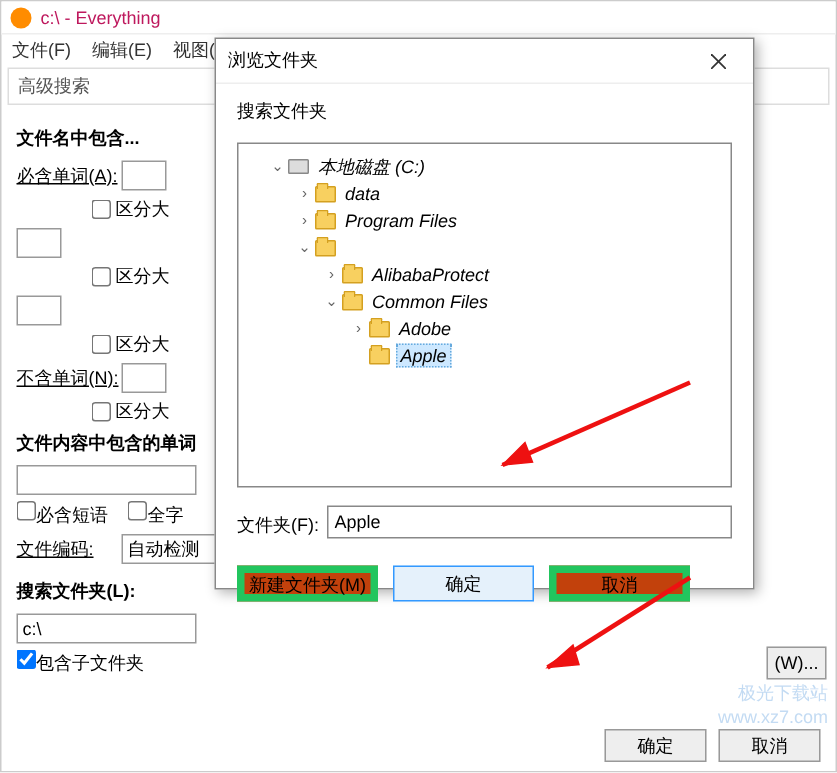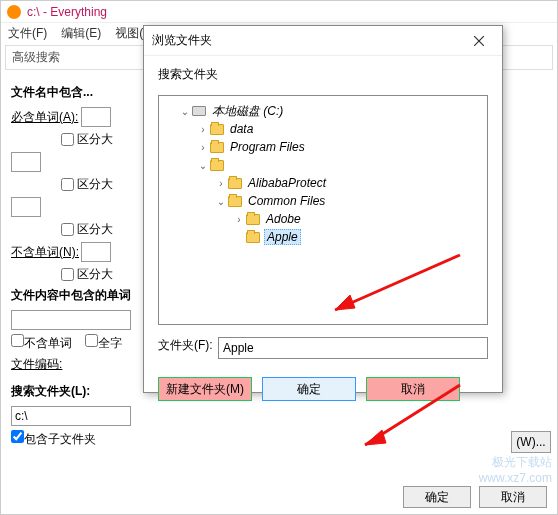--- a/index.html
+++ b/index.html
@@ -43,26 +43,26 @@
 .folder-icon::before { content: ""; position: absolute; top: -3px; left: 0; width: 6px; height: 3px; background: #f8d060; border: 1px solid #d4a020; border-bottom: none; border-radius: 1px 1px 0 0; }
 .drive-icon { width: 14px; height: 10px; background: #ddd; border: 1px solid #888; border-radius: 1px; }
 .tree-label { padding: 0 2px; font-style: italic; }
 .tree-label.selected { background: #cde8ff; border: 1px dotted #66aadd; }
 
 .pad-1 { padding-left: 18px; }
 .pad-2 { padding-left: 36px; }
 .pad-3 { padding-left: 54px; }
 .pad-4 { padding-left: 72px; }
 
-.folder-field-row { display: flex; align-items: flex-start; margin-top: 12px; }
+.folder-field-row { display: flex; align-items: flex-end; margin-top: 12px; }
 .folder-field-row label { width: 60px; }
 .folder-field-row input { border: 1px solid #888; height: 22px; padding: 0 4px; flex: 1; }
 
 .dialog-buttons { display: flex; gap: 10px; margin-top: 18px; justify-content: flex-start; }
-.dialog-buttons button { width: 94px; height: 24px; border: 1px solid #22c55e; background: #fca5a5; }
+.dialog-buttons button { width: 94px; height: 24px; border: 5px solid #22c55e; background: #c2410c; }
 .dialog-buttons button.primary { border: 1px solid #3399ff; background: #e5f1fb; }
 
 
 .arrow { position: absolute; z-index: 20; pointer-events: none; }
 .arrow svg line, .arrow svg polygon { stroke: #e11; fill: #e11; }
 
 
 .watermark { position: absolute; right: 6px; bottom: 30px; color: #aaccee; font-size: 11px; opacity: 0.7; z-index: 5; }
 .watermark .wm-line { display: block; text-align: right; }
 
@@ -106,26 +106,27 @@
       <label>不含单词(N):</label>
       <input type="text" style="">
     </div>
     <div class="cb-row"><input type="checkbox" style=""><span>区分大</span></div>
 
     <div class="form-section-title">文件内容中包含的单词</div>
     <div class="form-row">
       <input type="text" class="wide" style="width: 120px; flex: 0 0 120px;">
     </div>
     <div style="margin:4px 0">
-      <input type="checkbox" style=""><span>不含单词</span>
+      <input type="checkbox" style=""><span>必含短语</span>
       &nbsp;&nbsp;
       <input type="checkbox" style=""><span>全字</span>
     </div>
     <div class="form-row">
       <label>文件编码:</label>
+      <input type="text" style="width: 70px; flex: 0 0 70px; background: rgb(255, 255, 255);" value="自动检测">
     </div>
 
     <div class="form-section-title" style="margin-top:10px">搜索文件夹(L):</div>
     <div class="form-row">
       <input type="text" class="wide" style="width: 120px; flex: 0 0 120px;" value="c:\">
     </div>
     <div style="margin:4px 0">
       <input type="checkbox" checked="" style=""><span>包含子文件夹</span>
     </div>
   </div>

